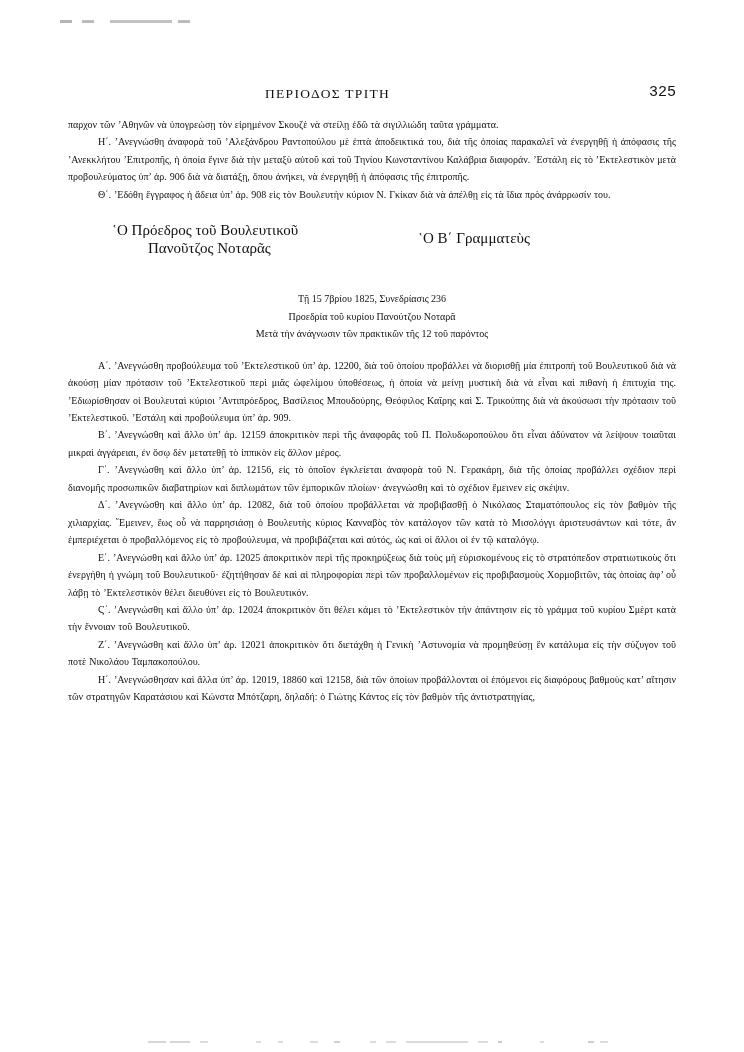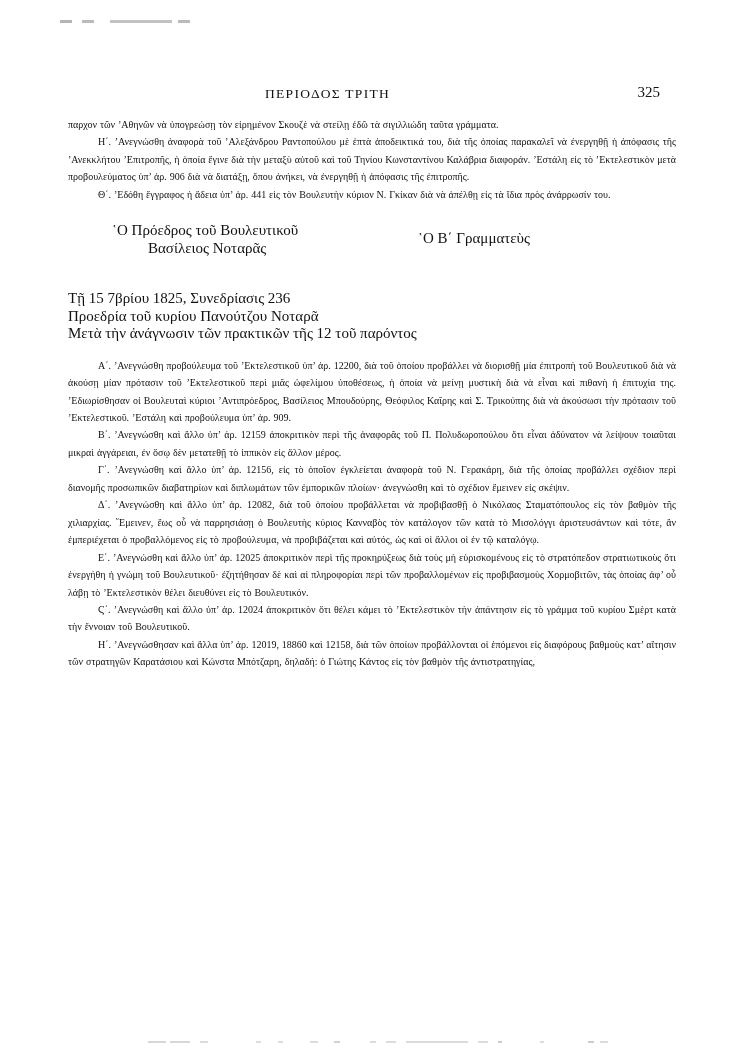--- a/index.html
+++ b/index.html
@@ -96,23 +96,24 @@
   .running-head .head-title {
     position: absolute;
     left: 197px;
     top: 0;
     font-size: 13.5px;
     letter-spacing: 1.3px;
     white-space: nowrap;
   }
   .running-head .page-number {
     position: absolute;
-    right: 16px;
+    right: 0;
     top: -2px;
     font-size: 15px;
+    font-family: Liberation Mono, monospace;
   }
 
   
   .body-text p {
     margin: 0;
     font-size: 10px;
     line-height: 17.45px;
     text-align: justify;
     text-justify: inter-word;
     hyphens: none;
@@ -149,22 +150,22 @@
   .sig-right {
     position: absolute;
     left: 350px;
     top: 8px;
     white-space: nowrap;
   }
 
   
   .session-heading {
     margin-top: 28px;
-    text-align: left;
-    font-size: 15px;
+    text-align: center;
+    font-size: 10px;
     line-height: 17.45px;
   }
   .session-heading div {
     white-space: nowrap;
   }
 
   .session-body {
     margin-top: 14px;
   }
 </style>
@@ -178,42 +179,43 @@
   <div class="content">
 
     <div class="running-head">
       <span class="head-title">ΠΕΡΙΟΔΟΣ  ΤΡΙΤΗ</span>
       <span class="page-number">325</span>
     </div>
 
     <div class="body-text">
       <p class="flush">παρχον τῶν ’Αθηνῶν νὰ ὑπογρεώσῃ τὸν εἰρημένον Σκουζὲ  νὰ στείλῃ ἐδῶ τὰ σιγιλλιώδη ταῦτα γράμματα.</p>
       <p class="indent">Η΄. ’Ανεγνώσθη ἀναφορὰ τοῦ ’Αλεξάνδρου Ραντοπούλου  μὲ ἑπτὰ ἀποδεικτικά του, διὰ τῆς ὁποίας παρακαλεῖ νὰ ἐνεργηθῇ ἡ ἀπόφασις τῆς ’Ανεκκλήτου ’Επιτροπῆς, ἡ ὁποία ἔγινε διὰ τὴν μεταξὺ αὐτοῦ καὶ τοῦ Τηνίου Κωνσταντίνου Καλάβρια διαφοράν. ’Εστάλη εἰς τὸ ’Εκτελεστικὸν μετὰ προβουλεύματος ὑπ’ ἀρ. 906 διὰ νὰ διατάξῃ, ὅπου ἀνήκει, νὰ ἐνεργηθῇ ἡ ἀπόφασις τῆς ἐπιτροπῆς.</p>
-      <p class="indent">Θ΄. ’Εδόθη ἔγγραφος  ἡ ἄδεια ὑπ’ ἀρ. 441  εἰς τὸν Βουλευτὴν κύριον Ν. Γκίκαν διὰ νὰ ἀπέλθῃ εἰς τὰ ἴδια πρὸς ἀνάρρωσίν του.</p>
+      <p class="indent">Θ΄. ’Εδόθη ἔγγραφος  ἡ ἄδεια ὑπ’ ἀρ. 908  εἰς τὸν Βουλευτὴν κύριον Ν. Γκίκαν διὰ νὰ ἀπέλθῃ εἰς τὰ ἴδια πρὸς ἀνάρρωσίν του.</p>
     </div>
 
     <div class="signature-block">
       <span class="sig-left">῾Ο  Πρόεδρος  τοῦ  Βουλευτικοῦ</span>
-      <span class="sig-left-name">Βασίλειος  Νοταρᾶς</span>
+      <span class="sig-left-name">Πανοῦτζος  Νοταρᾶς</span>
       <span class="sig-right">῾Ο  Β΄  Γραμματεὺς</span>
     </div>
 
     <div class="session-heading">
       <div>Τῇ 15 7βρίου 1825, Συνεδρίασις 236</div>
       <div>Προεδρία τοῦ κυρίου Πανούτζου Νοταρᾶ</div>
       <div>Μετὰ τὴν ἀνάγνωσιν τῶν πρακτικῶν τῆς 12 τοῦ παρόντος</div>
     </div>
 
     <div class="body-text session-body">
       <p class="indent">Α΄. ’Ανεγνώσθη προβούλευμα τοῦ ’Εκτελεστικοῦ ὑπ’ ἀρ. 12200, διὰ τοῦ ὁποίου προβάλλει νὰ διορισθῇ μία ἐπιτροπὴ τοῦ Βουλευτικοῦ  διὰ νὰ ἀκούσῃ μίαν πρότασιν τοῦ ’Εκτελεστικοῦ περὶ μιᾶς ὠφελίμου ὑποθέσεως, ἡ ὁποία νὰ μείνῃ μυστικὴ διὰ νὰ εἶναι καὶ πιθανὴ ἡ ἐπιτυχία της. ’Εδιωρίσθησαν οἱ Βουλευταὶ κύριοι ’Αντιπρόεδρος, Βασίλειος Μπουδούρης, Θεόφιλος Καΐρης καὶ  Σ. Τρικούπης  διὰ νὰ ἀκούσωσι τὴν πρότασιν τοῦ ’Εκτελεστικοῦ. ’Εστάλη καὶ προβούλευμα ὑπ’ ἀρ. 909.</p>
       <p class="indent">Β΄. ’Ανεγνώσθη καὶ ἄλλο ὑπ’ ἀρ. 12159  ἀποκριτικὸν περὶ τῆς ἀναφορᾶς τοῦ Π. Πολυδωροπούλου ὅτι εἶναι ἀδύνατον νὰ λείψουν τοιαῦται μικραὶ ἀγγάρειαι, ἐν ὅσῳ δὲν μετατεθῇ τὸ ἱππικὸν εἰς ἄλλον μέρος.</p>
       <p class="indent">Γ΄. ’Ανεγνώσθη καὶ ἄλλο ὑπ’ ἀρ. 12156, εἰς τὸ ὁποῖον ἐγκλείεται ἀναφορὰ τοῦ Ν. Γερακάρη, διὰ τῆς ὁποίας προβάλλει σχέδιον περὶ διανομῆς προσωπικῶν διαβατηρίων καὶ διπλωμάτων τῶν ἐμπορικῶν πλοίων· ἀνεγνώσθη καὶ τὸ σχέδιον  ἔμεινεν εἰς σκέψιν.</p>
       <p class="indent">Δ΄. ’Ανεγνώσθη καὶ ἄλλο ὑπ’ ἀρ. 12082, διὰ τοῦ ὁποίου προβάλλεται νὰ προβιβασθῇ ὁ Νικόλαος Σταματόπουλος εἰς τὸν βαθμὸν τῆς χιλιαρχίας. ῞Εμεινεν, ἕως οὗ νὰ παρρησιάσῃ ὁ Βουλευτὴς κύριος Κανναβὸς τὸν κατάλογον τῶν  κατὰ τὸ Μισολόγγι ἀριστευσάντων καὶ τότε, ἂν ἐμπεριέχεται ὁ προβαλλόμενος εἰς τὸ προβούλευμα, νὰ προβιβάζεται καὶ αὐτός, ὡς καὶ οἱ ἄλλοι οἱ ἐν τῷ καταλόγῳ.</p>
       <p class="indent">Ε΄. ’Ανεγνώσθη καὶ ἄλλο ὑπ’ ἀρ. 12025  ἀποκριτικὸν περὶ τῆς προκηρύξεως διὰ τοὺς μὴ εὑρισκομένους εἰς τὸ στρατόπεδον στρατιωτικοὺς ὅτι ἐνεργήθη ἡ γνώμη τοῦ Βουλευτικοῦ· ἐζητήθησαν δὲ καὶ αἱ πληροφορίαι περὶ τῶν προβαλλομένων εἰς προβιβασμοὺς Χορμοβιτῶν, τὰς ὁποίας ἀφ’ οὗ λάβῃ τὸ ’Εκτελεστικὸν θέλει διευθύνει εἰς τὸ Βουλευτικόν.</p>
       <p class="indent">Ϛ΄. ’Ανεγνώσθη  καὶ  ἄλλο ὑπ’ ἀρ. 12024 ἀποκριτικὸν ὅτι θέλει κάμει τὸ ’Εκτελεστικὸν τὴν ἀπάντησιν εἰς τὸ γράμμα τοῦ κυρίου Σμὲρτ  κατὰ τὴν ἔννοιαν τοῦ Βουλευτικοῦ.</p>
+      <p class="indent">Ζ΄. ’Ανεγνώσθη καὶ ἄλλο ὑπ’ ἀρ. 12021 ἀποκριτικὸν ὅτι διετάχθη ἡ Γενικὴ ’Αστυνομία νὰ προμηθεύσῃ ἓν κατάλυμα εἰς τὴν σύζυγον τοῦ ποτὲ Νικολάου Ταμπακοπούλου.</p>
       <p class="indent">Η΄. ’Ανεγνώσθησαν καὶ ἄλλα ὑπ’ ἀρ. 12019, 18860 καὶ  12158, διὰ τῶν ὁποίων προβάλλονται οἱ ἑπόμενοι εἰς διαφόρους βαθμοὺς  κατ’ αἴτησιν τῶν στρατηγῶν Καρατάσιου καὶ Κώνστα Μπότζαρη, δηλαδή: ὁ Γιώτης Κάντος εἰς τὸν βαθμὸν τῆς ἀντιστρατηγίας,</p>
     </div>
 
   </div>
 
   <div class="scan-artifact-bottom"></div>
 
 </div>
 
 </body></html>

